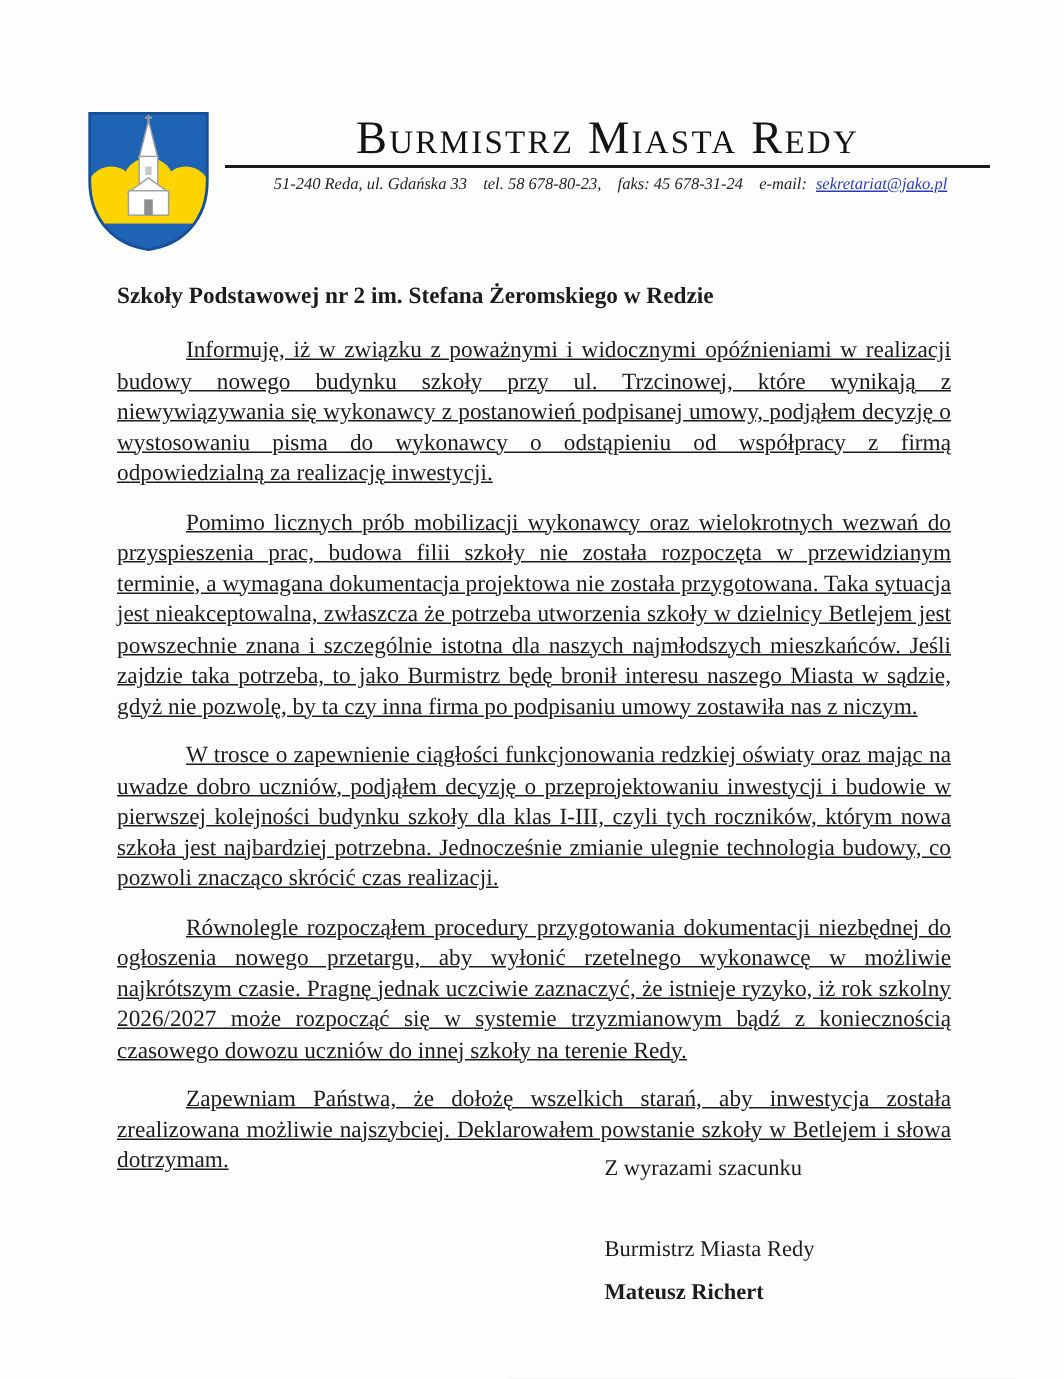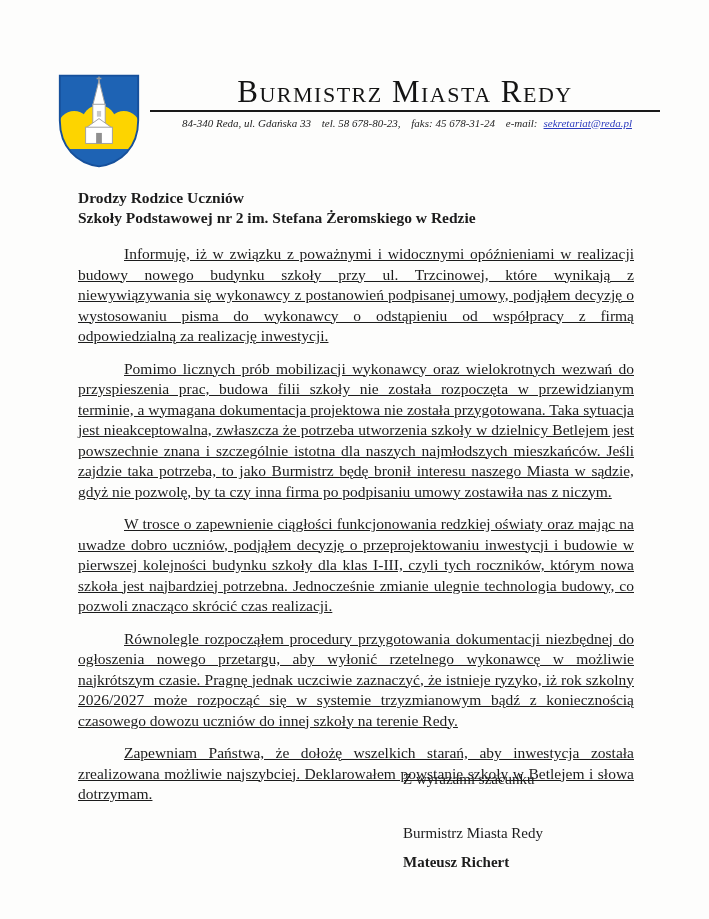--- a/index.html
+++ b/index.html
@@ -107,30 +107,29 @@
         <rect x="42" y="63" width="6" height="11" fill="#8f8f8f"></rect>
         <rect x="42.8" y="40" width="4.4" height="6" fill="#c9c9c9"></rect>
       </g>
       <path d="M4,3 H86 V50 C86,78 68,95 45,98 C22,95 4,78 4,50 Z" fill="none" stroke="#16509b" stroke-width="2"></path>
     </svg>
   </div>
 
   <div class="masthead">
     <div class="masthead-title">Burmistrz Miasta Redy</div>
     <div class="contact-line">
-      <span>84-340 Reda, ul. Gdańska 33</span>
+      <span>51-240 Reda, ul. Gdańska 33</span>
       <span>tel. 58 678-80-23,</span>
       <span>faks: 45 678-31-24</span>
-      <span>e-mail:</span><a class="email-link">sekretariat@reda.pl</a>
+      <span>e-mail:</span><a class="email-link">sekretariat@jako.pl</a>
     </div>
   </div>
 
   <div class="content">
     <div class="addressee">
-      <div>Drodzy Rodzice Uczniów</div>
       <div>Szkoły Podstawowej nr 2 im. Stefana Żeromskiego w Redzie</div>
     </div>
     <p>Informuję, iż w związku z poważnymi i widocznymi opóźnieniami w realizacji budowy nowego budynku szkoły przy ul. Trzcinowej, które wynikają z niewywiązywania się wykonawcy z postanowień podpisanej umowy, podjąłem decyzję o wystosowaniu pisma do wykonawcy o odstąpieniu od współpracy z firmą odpowiedzialną za realizację inwestycji.</p>
     <p>Pomimo licznych prób mobilizacji wykonawcy oraz wielokrotnych wezwań do przyspieszenia prac, budowa filii szkoły nie została rozpoczęta w przewidzianym terminie, a wymagana dokumentacja projektowa nie została przygotowana. Taka sytuacja jest nieakceptowalna, zwłaszcza że potrzeba utworzenia szkoły w dzielnicy Betlejem jest powszechnie znana i szczególnie istotna dla naszych najmłodszych mieszkańców. Jeśli zajdzie taka potrzeba, to jako Burmistrz będę bronił interesu naszego Miasta w sądzie, gdyż nie pozwolę, by ta czy inna firma po podpisaniu umowy zostawiła nas z niczym.</p>
     <p>W trosce o zapewnienie ciągłości funkcjonowania redzkiej oświaty oraz mając na uwadze dobro uczniów, podjąłem decyzję o przeprojektowaniu inwestycji i budowie w pierwszej kolejności budynku szkoły dla klas I-III, czyli tych roczników, którym nowa szkoła jest najbardziej potrzebna. Jednocześnie zmianie ulegnie technologia budowy, co pozwoli znacząco skrócić czas realizacji.</p>
     <p>Równolegle rozpocząłem procedury przygotowania dokumentacji niezbędnej do ogłoszenia nowego przetargu, aby wyłonić rzetelnego wykonawcę w możliwie najkrótszym czasie. Pragnę jednak uczciwie zaznaczyć, że istnieje ryzyko, iż rok szkolny 2026/2027 może rozpocząć się w systemie trzyzmianowym bądź z koniecznością czasowego dowozu uczniów do innej szkoły na terenie Redy.</p>
     <p>Zapewniam Państwa, że dołożę wszelkich starań, aby inwestycja została zrealizowana możliwie najszybciej. Deklarowałem powstanie szkoły w Betlejem i słowa dotrzymam.</p>
   </div>
 
   <div class="signature">

